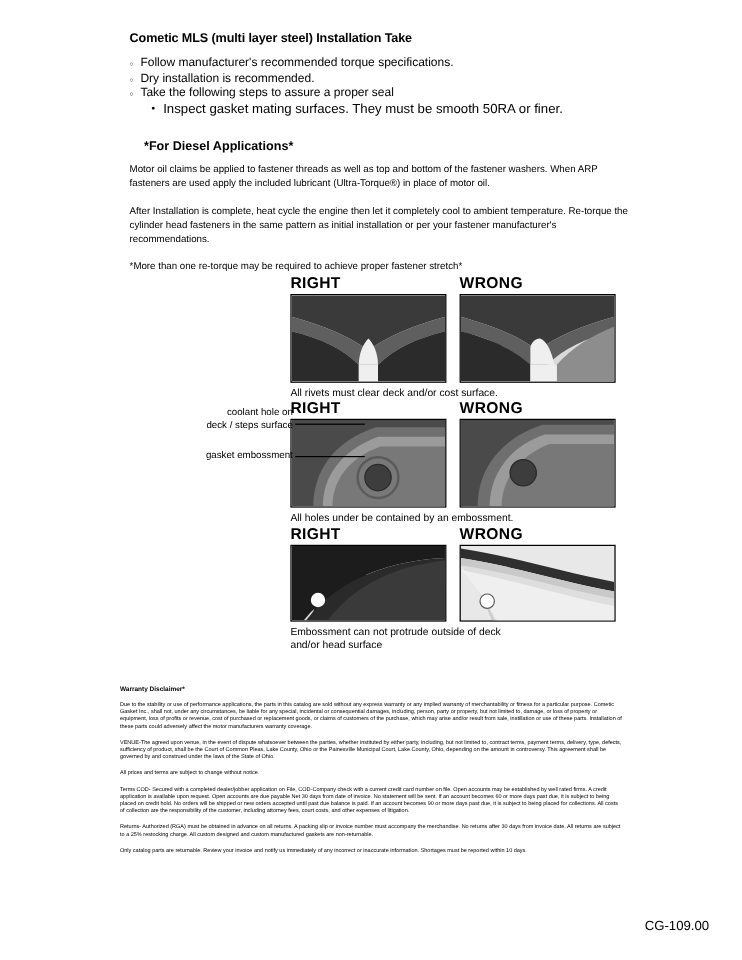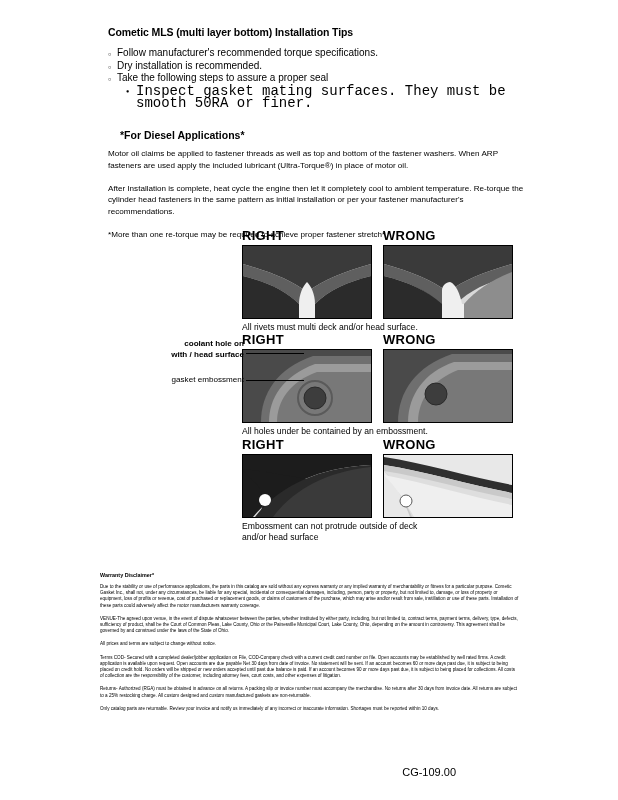--- a/index.html
+++ b/index.html
@@ -51,25 +51,24 @@
     top: 0;
     font-size: 5.5px;
     line-height: 14px;
   }
   .subbullets {
     margin: 0;
     padding: 0;
     list-style: none;
   }
   .subbullets > li {
-    font-size: 14px;
+    font-size: 11px;
     line-height: 12.6px;
     position: relative;
     padding-left: 10px;
-    font-family: Liberation Mono, monospace;
   }
   .subbullets > li::before {
     content: "\25CF";
     position: absolute;
     left: 0;
     top: 0;
     font-size: 5.5px;
     line-height: 13.5px;
   }
   h2.subtitle {
@@ -137,32 +136,32 @@
   .warranty p {
     font-size: 4.6px;
     line-height: 6.2px;
     margin: 0 0 7px 0;
     text-align: left;
   }
   .docnum {
     position: absolute;
     left: 0;
     top: 766px;
-    width: 456px;
+    width: 591px;
     text-align: right;
     font-size: 11px;
   }
 </style>
 </head>
 <body>
 
 <div class="page">
 
   <div class="content">
-    <h1 class="title">Cometic MLS (multi layer bottom) Installation Tips</h1>
+    <h1 class="title">Cometic MLS (multi layer steel) Installation Take</h1>
 
     <ul class="bullets">
       <li>Follow manufacturer's recommended torque specifications.</li>
       <li>Dry installation is recommended.</li>
       <li>Take the following steps to assure a proper seal</li>
     </ul>
     <ul class="subbullets" style="margin-left:18px;">
       <li>Inspect gasket mating surfaces.  They must be smooth 50RA or finer.</li>
     </ul>
 
@@ -196,21 +195,21 @@
             <path d="M0,0 L128,0 L128,18 C100,26 80,34 64,46 C48,34 28,26 0,18 Z" fill="#3a3a3a"></path>
             <path d="M0,18 C28,26 48,34 64,46 C80,34 100,26 128,18 L128,30 C104,36 86,44 72,58 L56,58 C42,44 24,36 0,30 Z" fill="#5f5f5f"></path>
             <path d="M0,30 C24,36 42,44 58,58 L58,72 L0,72 Z" fill="#2b2b2b"></path>
             <path d="M128,26 C108,34 92,44 80,58 L80,72 L128,72 Z" fill="#8d8d8d"></path>
             <path d="M58,44 C58,40 62,36 66,36 C72,38 76,48 78,58 L58,58 Z" fill="#efefef"></path>
             <rect x="58" y="58" width="22" height="14" fill="#efefef"></rect>
           </svg>
         </div>
       </div>
     </div>
-    <div class="caption">All rivets must multi deck and/or head surface.</div>
+    <div class="caption">All rivets must clear deck and/or cost surface.</div>
   </div>
 
   <div class="fig-section" style="left:242px; top:332px; width:284px;">
     <div style="display:flex; gap:11px;">
       <div style="width:130px;">
         <div class="fig-label">RIGHT</div>
         <div class="fig-box" style="width:128px; height:72px;">
           <svg width="128" height="72" viewBox="0 0 128 72">
             <rect x="0" y="0" width="128" height="72" fill="#d9d9d9"></rect>
             <path d="M0,0 L128,0 L128,72 L0,72 Z" fill="#4a4a4a"></path>
@@ -233,23 +232,23 @@
             <path d="M24,72 C24,46 40,22 70,12 L128,12 L128,72 Z" fill="#9b9b9b"></path>
             <path d="M34,72 C34,50 48,30 74,20 L128,20 L128,72 Z" fill="#787878"></path>
             <circle cx="52" cy="44" r="11" fill="#3d3d3d"></circle>
             <circle cx="52" cy="44" r="11" fill="none" stroke="#2a2a2a" stroke-width="1"></circle>
           </svg>
         </div>
       </div>
     </div>
     <div class="caption">All holes under be contained by an embossment.</div>
 
-    <div class="annot" style="left:-108px; top:6px; width:110px;font-weight:bold;">
+    <div class="annot" style="left:-108px; top:6px; width:110px;">
       <span>coolant hole on</span><br>
-      <span>with / head surface</span>
+      <span>deck / steps surface</span>
     </div>
     <div class="leader" style="left:4px; top:21px; width:58px;"></div>
     <div class="annot" style="left:-110px; top:42px; width:112px;">gasket embossment</div>
     <div class="leader" style="left:4px; top:48px; width:58px;"></div>
   </div>
 
   <div class="fig-section" style="left:242px; top:437px; width:284px;">
     <div style="display:flex; gap:11px;">
       <div style="width:130px;">
         <div class="fig-label">RIGHT</div>

